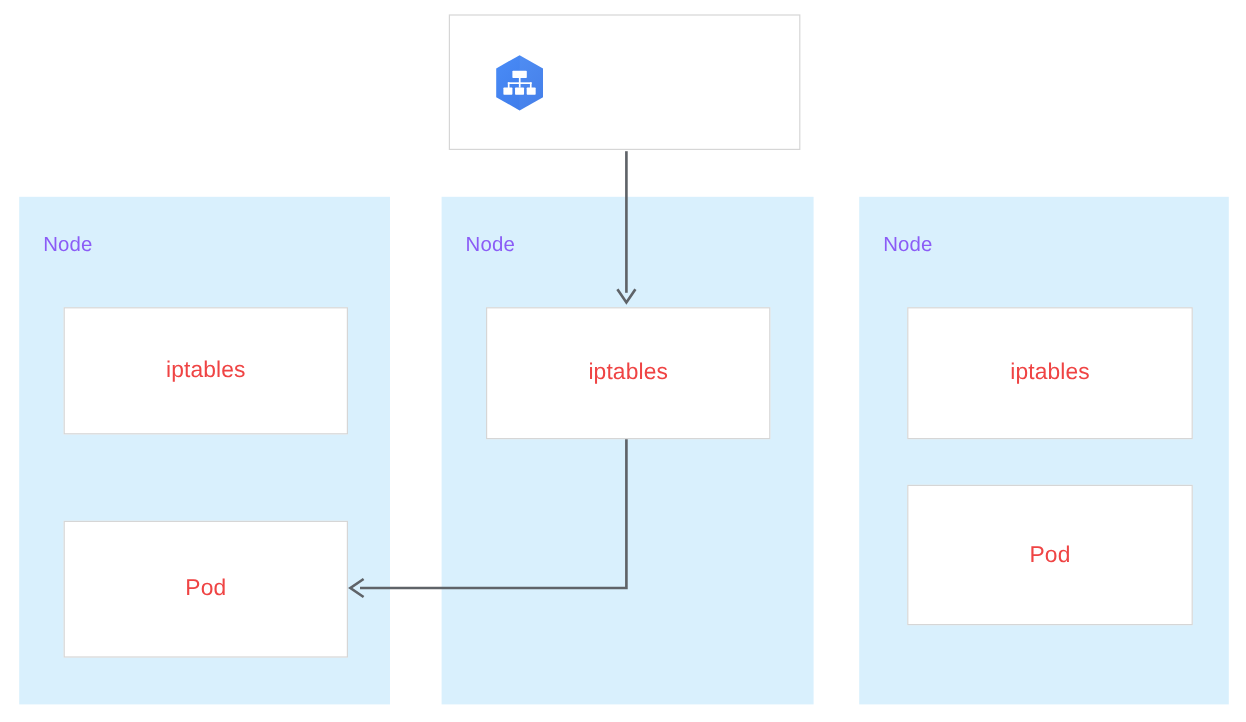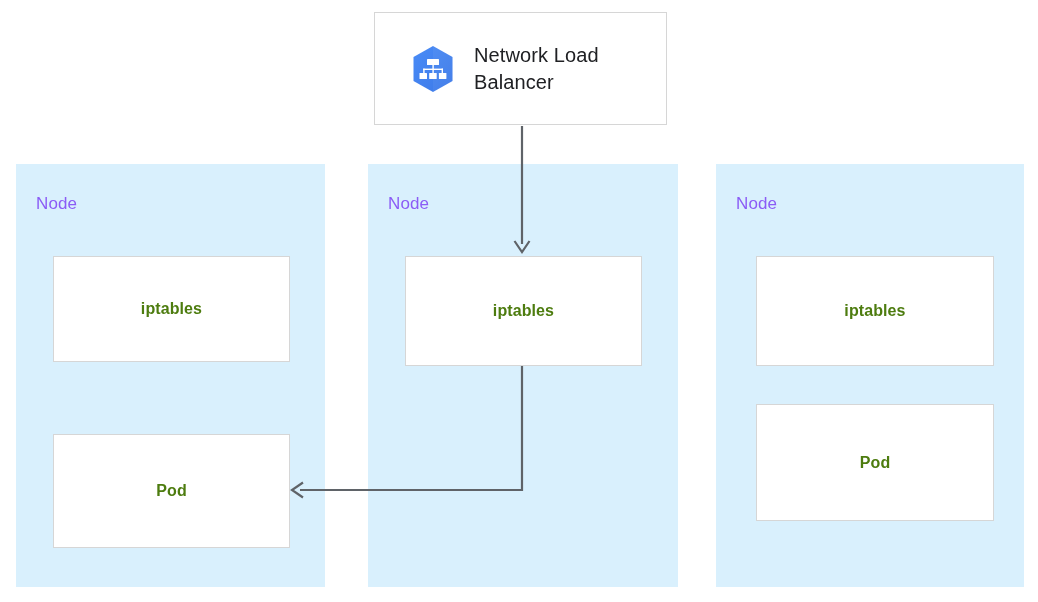--- a/index.html
+++ b/index.html
@@ -44,25 +44,24 @@
   .box {
     position: absolute;
     background: #ffffff;
     border: 1px solid #d6d6d6;
     box-sizing: border-box;
     display: flex;
     align-items: center;
     justify-content: center;
   }
   .box-label {
-    font-size: 16px;
-    color: #4d7c0f;
+    font-size: 19px;
+    color: #ef4444;
     letter-spacing: 0.1px;
     white-space: nowrap;
-    font-weight: bold;
   }
 
   
   .iptables-left {
     left: 53px;  top: 256px; width: 237px; height: 106px;
   }
   .iptables-middle {
     left: 405px; top: 256px; width: 237px; height: 110px;
   }
   .iptables-right {
@@ -170,21 +169,20 @@
           <rect x="11.5" y="29" width="7.5" height="6" rx="0.6"></rect>
           <rect x="21.2" y="29" width="7.5" height="6" rx="0.6"></rect>
           <rect x="30.9" y="29" width="7.5" height="6" rx="0.6"></rect>
           <rect x="24.4" y="21" width="1.4" height="8"></rect>
           <rect x="15.2" y="24.6" width="19.8" height="1.4"></rect>
           <rect x="15.2" y="24.6" width="1.4" height="5"></rect>
           <rect x="33.6" y="24.6" width="1.4" height="5"></rect>
         </g>
       </svg>
     </span>
-    <span class="nlb-text">Network Load Balancer</span>
   </div>
 
   <svg id="connectors">
 
     <g>
       <path d="M522,126 L522,244" stroke="#5f6368" stroke-width="2.2" fill="none"></path>
       <path d="M514.5,241 L522,252 L529.5,241" stroke="#5f6368" stroke-width="2.2" fill="none" stroke-linecap="butt" stroke-linejoin="miter"></path>
     </g>
 
     <g>

